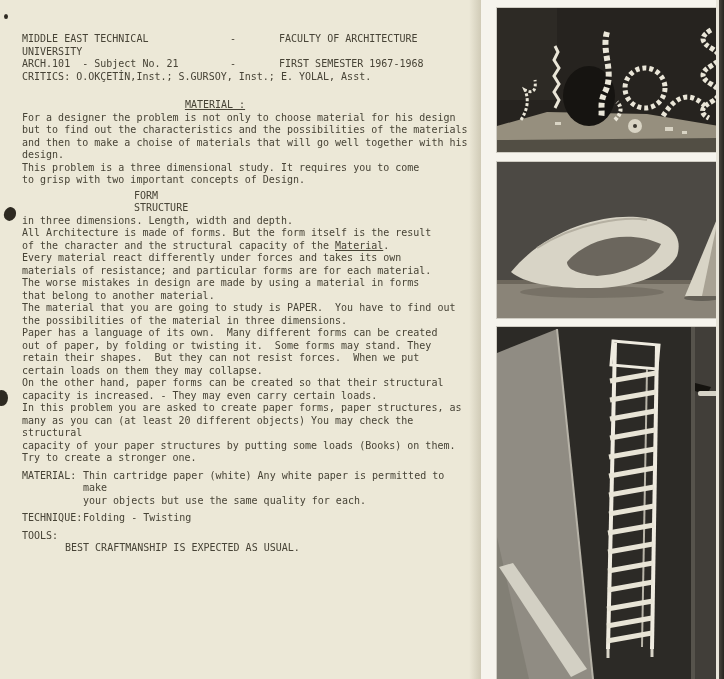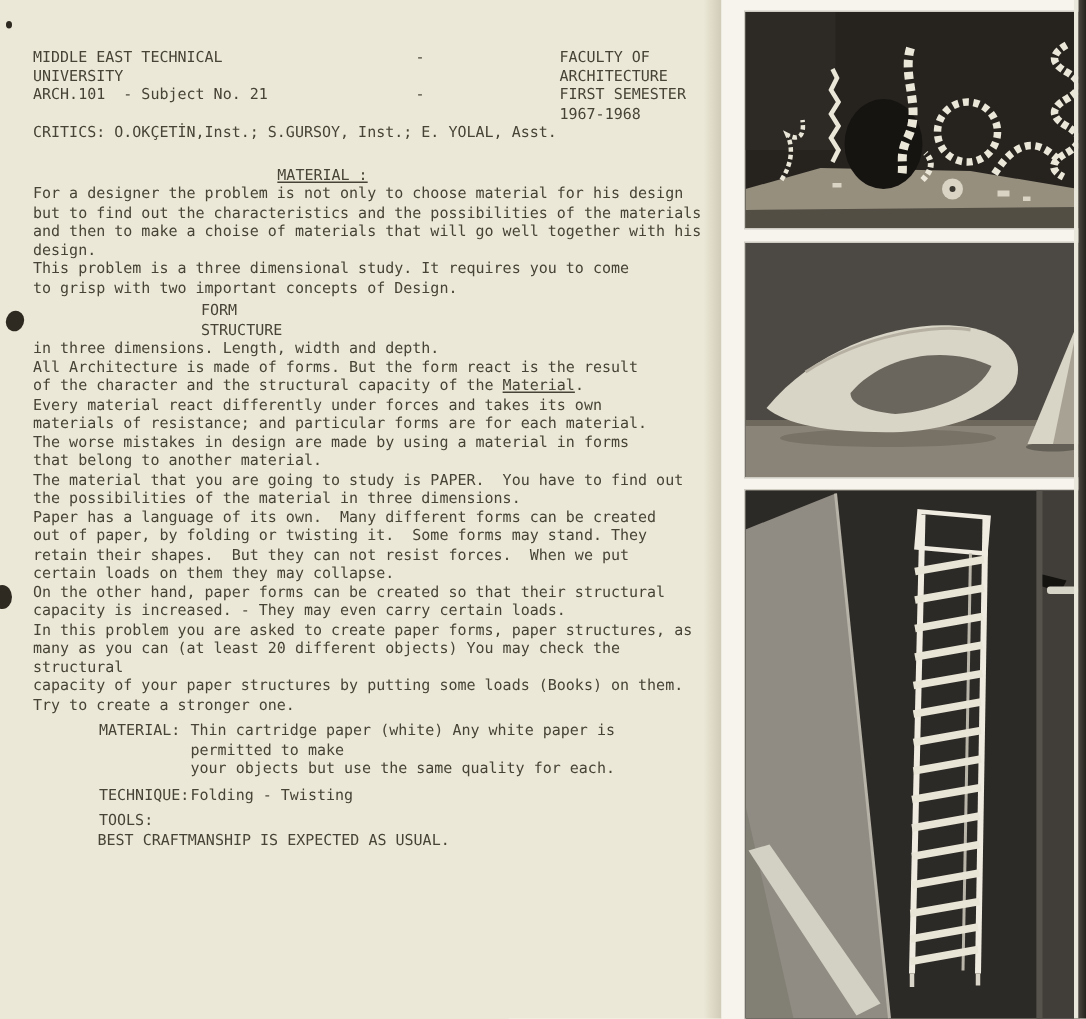--- a/index.html
+++ b/index.html
@@ -27,32 +27,32 @@
   .page-edge-dark{
     position:absolute;right:0;top:0;width:5px;height:100%;
     background:linear-gradient(to right,#4a463f,#26231e);
   }
   .doc{
     position:absolute;left:22px;top:33px;width:446px;
     color:#474336;font-size:10px;line-height:12.5px;
     letter-spacing:0px;
   }
   .doc p{margin:0;white-space:pre-wrap;}
-  .hrow{display:flex;white-space:pre-wrap;gap:47px;}
+  .hrow{display:flex;white-space:pre-wrap;}
   .h-left{width:187px;}
   .h-sep{width:48px;text-align:center;}
   .h-right{flex:1;padding-left:22px;}
   .title-block{width:386px;text-align:center;margin-top:16px;}
   .title-block div{white-space:pre-wrap;text-decoration:underline;}
   .form-block{margin-left:112px;margin-top:3px;}
   .ind{margin-left:38px;}
   .u{text-decoration:underline;}
   .m16{margin-top:16px;}
   .m6{margin-top:6px;}.m5{margin-top:5px;}.m4{margin-top:4px;}.m10{margin-top:10px;padding-left:43px;}
-  .spec-row{display:flex;margin-top:5px;margin-left:44px;}
+  .spec-row{display:flex;margin-top:5px;}
   .spec-label{width:61px;flex:none;white-space:pre-wrap;}
   .spec-text{flex:1;white-space:pre-wrap;}
   .speck{position:absolute;background:#2e2a22;border-radius:50%;}
   .speck1{left:4px;top:207px;width:12px;height:14px;transform:rotate(20deg);}
   .speck2{left:-5px;top:390px;width:13px;height:16px;}
   .speck3{left:4px;top:14px;width:4px;height:5px;}
   .photo{
     position:absolute;left:16px;width:222px;background:#24211d;
     box-shadow:0 0 0 1px rgba(90,85,70,0.25);
   }
@@ -99,21 +99,21 @@
     <p class="ind m6">This problem is a three dimensional study. It requires you to come
 to grisp with two important concepts of Design.</p>
 
     <div class="form-block">
       <div>FORM</div>
       <div>STRUCTURE</div>
     </div>
 
     <p class="ind m4">in three dimensions. Length, width and depth.</p>
 
-    <p class="ind m6"><span>All Architecture is made of forms. But the form react is the result
+    <p class="ind m6"><span>All Architecture is made of forms. But the form itself is the result
 of the character and the structural capacity of the </span><span class="u">Material</span><span>.</span></p>
 
     <p class="ind m5">Every material react differently under forces and takes its own
 materials of resistance; and particular forms are for each material.</p>
 
     <p class="ind m5">The worse mistakes in design are made by using a material in forms
 that belong to another material.</p>
 
     <p class="m6">The material that you are going to study is PAPER.  You have to find out
 the possibilities of the material in three dimensions.</p>

